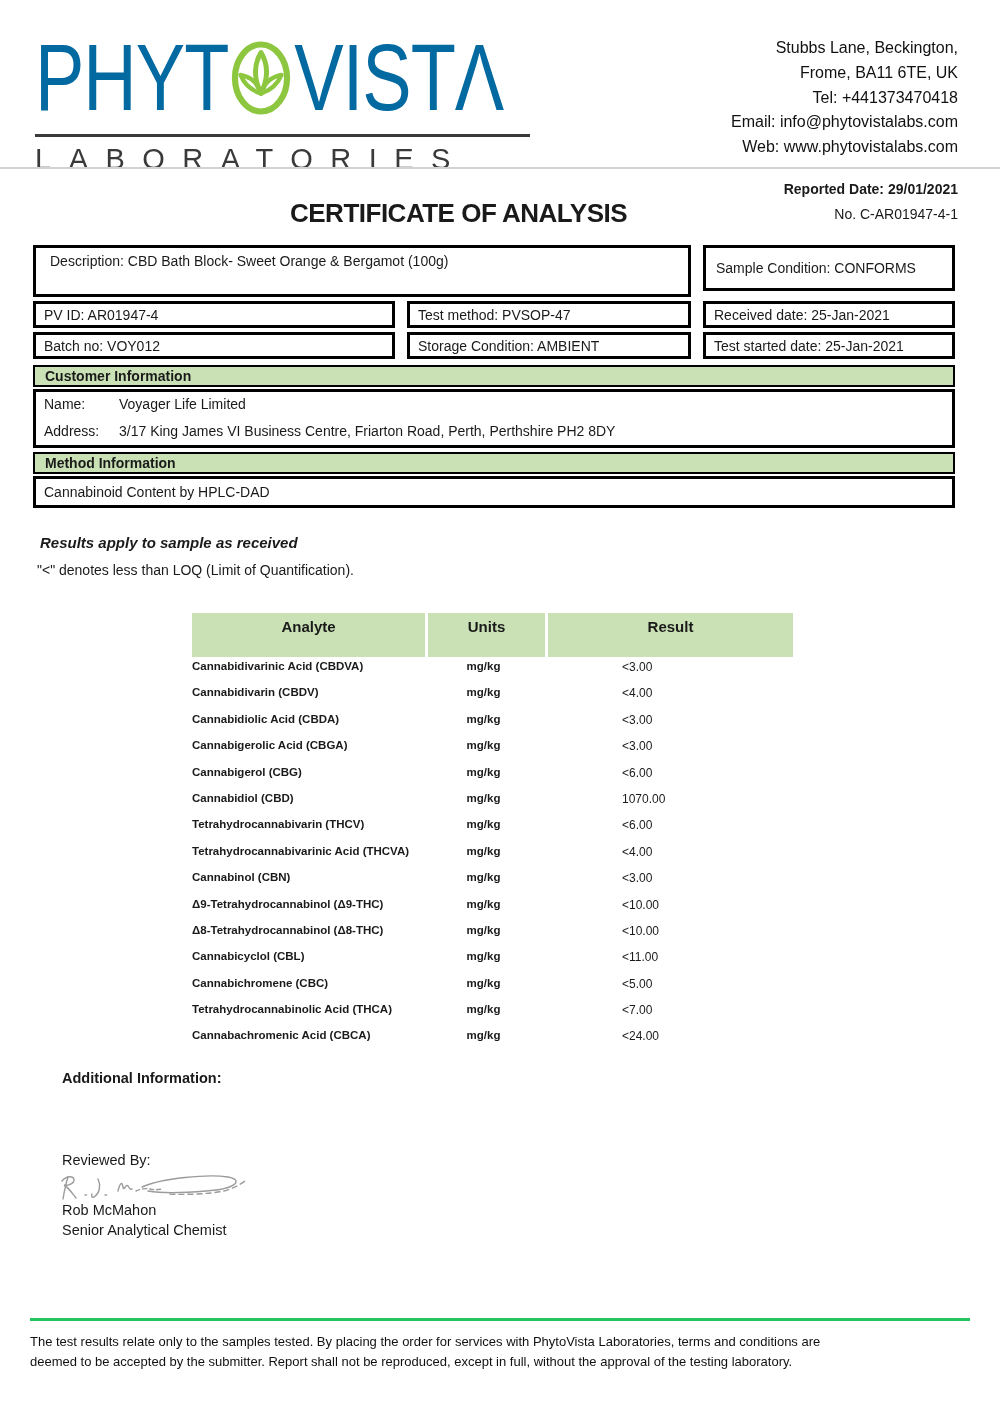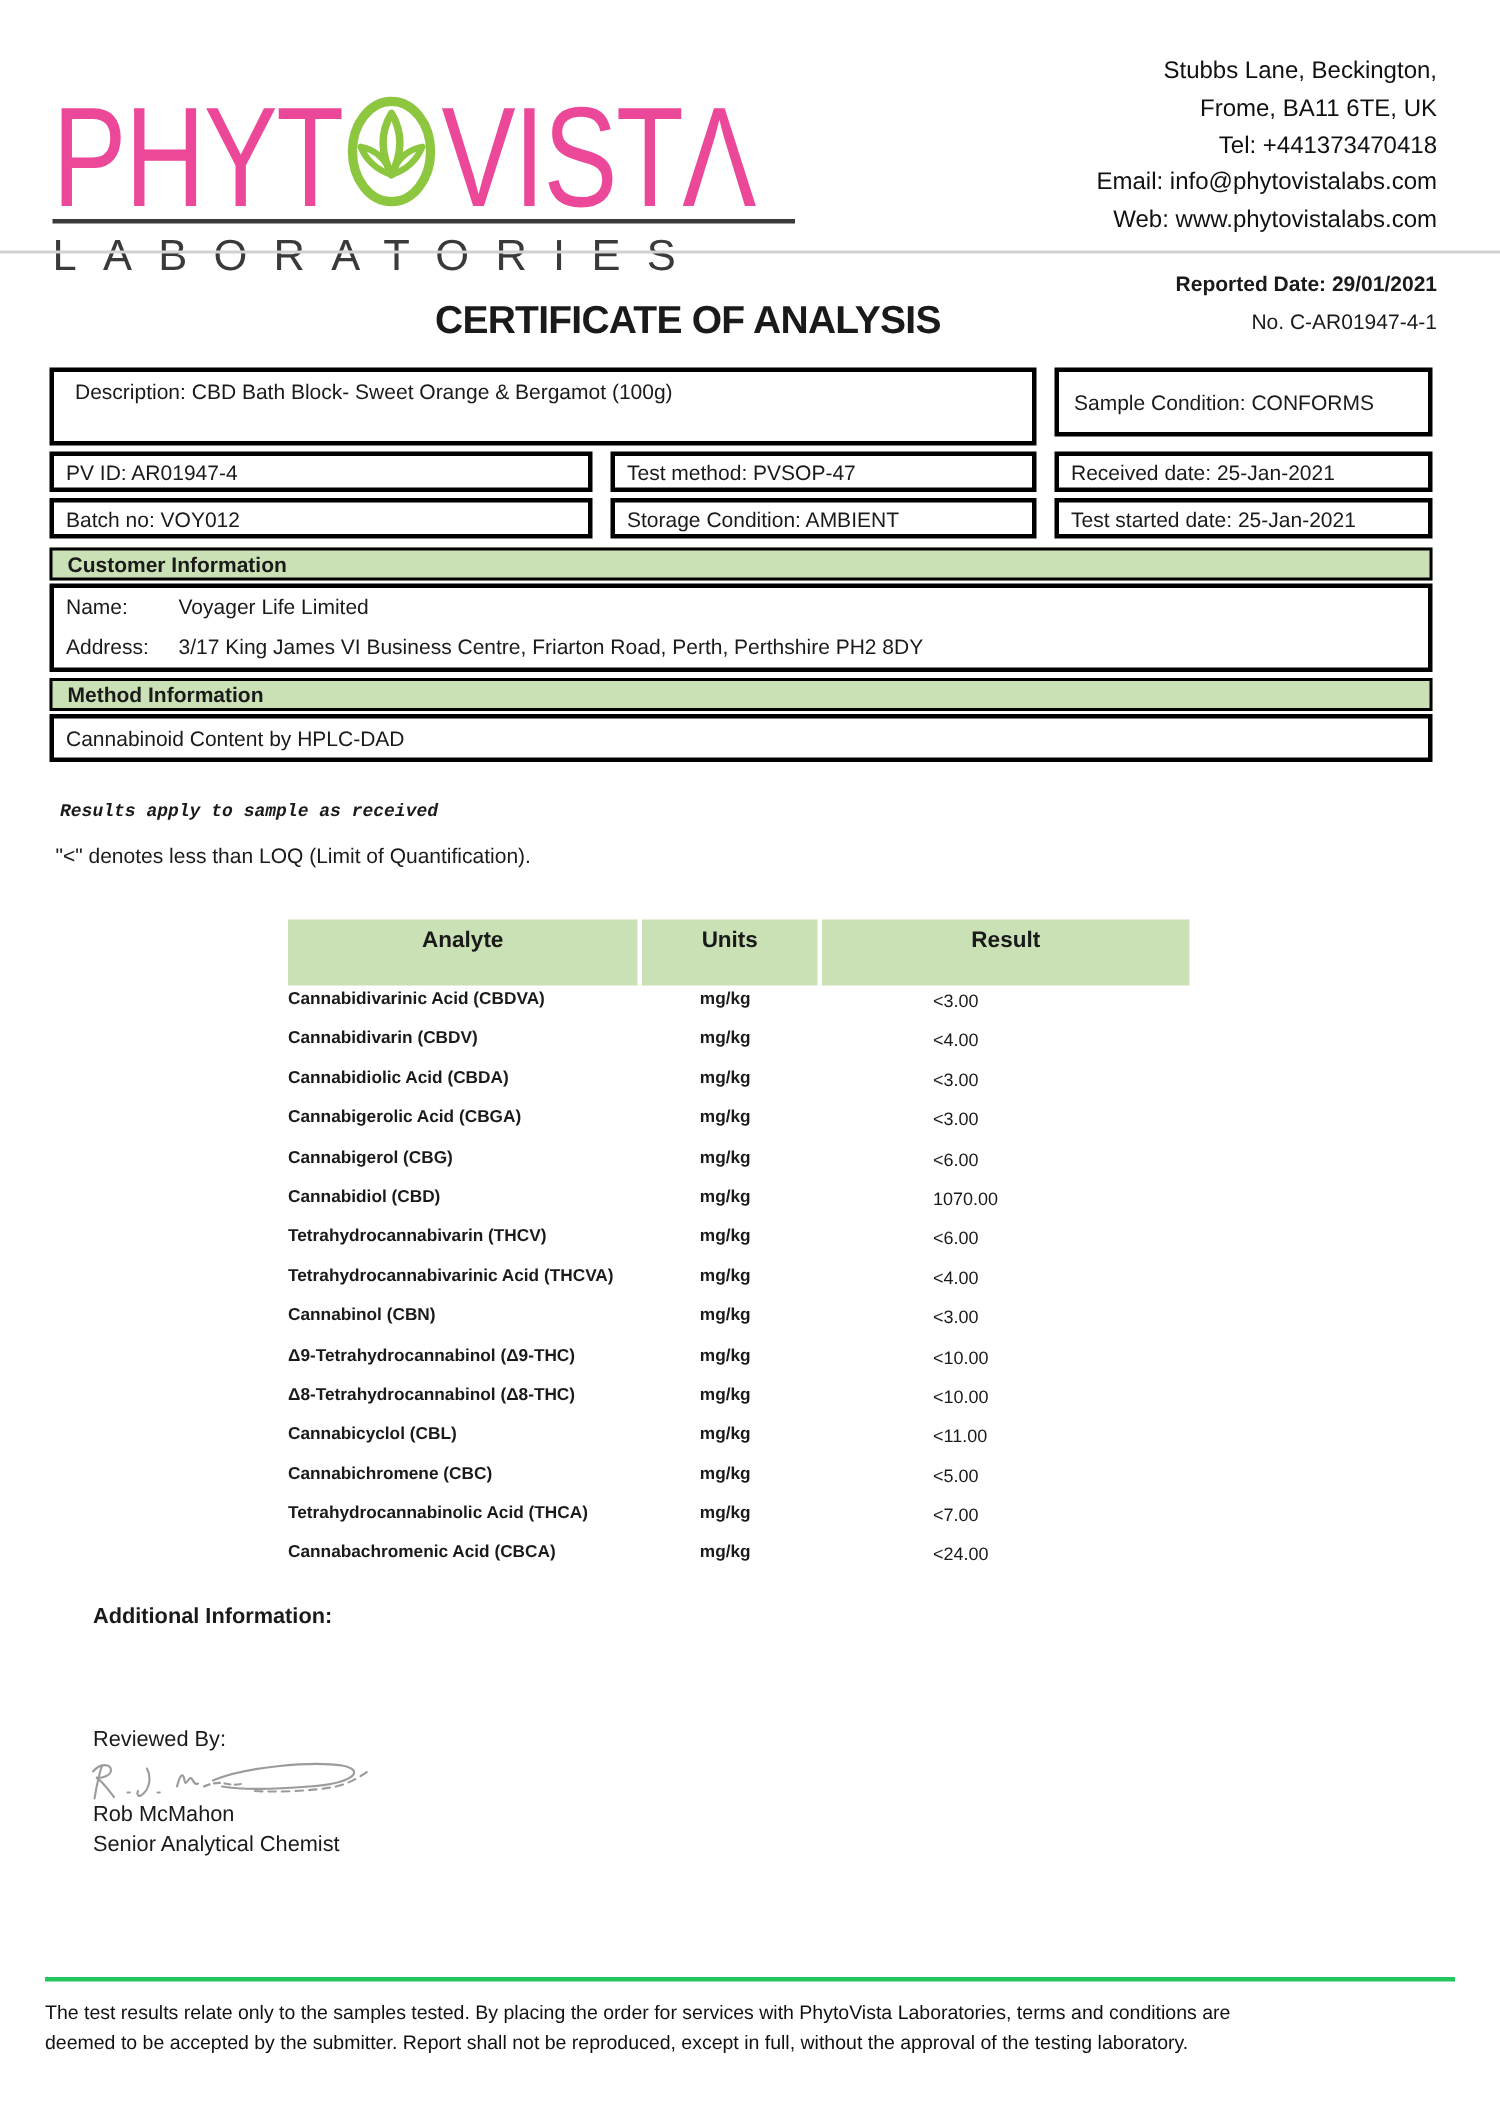--- a/index.html
+++ b/index.html
@@ -4,21 +4,21 @@
 <style>
   * { margin:0; padding:0; box-sizing:border-box; }
   html,body { background:#ffffff; }
   body {
     width:1000px; height:1413px; position:relative;
     font-family:"Liberation Sans","DejaVu Sans",sans-serif;
     color:#1a1a1a; overflow:hidden;
   }
   
   .logo { position:absolute; left:35px; top:26px; width:495px; }
-  .brand-row { display:flex; align-items:flex-end; height:104px; color:#ec4899;margin-top:12px; }
+  .brand-row { display:flex; align-items:center; height:104px; color:#0369a1; }
   .brand-txt {
     font-size:74px; font-weight:400; letter-spacing:-1px; line-height:1;
     transform:scaleY(1.28); transform-origin:center;
   }
   .leaf-icon { width:62px; height:82px; margin:0 2px; }
   .brand-rule { border-top:3px solid #3a3a3a; margin-top:4px; }
   .labs {
     margin-top:6px; font-size:29px; color:#3a3a3a; letter-spacing:17.5px;
     white-space:nowrap; font-weight:400;
   }
@@ -40,21 +40,21 @@
   .cell-cond { width:252px; height:46px; display:flex; align-items:center; padding:0 10px; }
   .cell-sm { height:27px; display:flex; align-items:center; padding:0 8px; }
   .w1 { width:362px; } .w2 { flex:1;text-align:right; } .w3 { width:252px; }
   .custbox { border:3px solid #000; padding:3px 8px 6px 8px; font-size:14px; margin-bottom:4px; }
   .custline { display:flex; margin-top:1px; }
   .custline + .custline { margin-top:11px; }
   .clabel { width:75px; flex:none; }
   .methodbox { border:3px solid #000; padding:5px 8px; font-size:14px; }
   .mt6 { margin-top:6px; }
   
-  .note1 { position:absolute; left:40px; top:534px; font-size:12px; font-weight:bold; font-style:italic;font-family:Liberation Mono, monospace; }
+  .note1 { position:absolute; left:40px; top:534px; font-size:15px; font-weight:bold; font-style:italic; }
   .note2 { position:absolute; left:37px; top:562px; font-size:14px; }
   
   .rtable { position:absolute; left:192px; top:613px; width:601px; }
   .rhead { display:flex; gap:3px; }
   .rhead .hcell {
     background:#c9e1b4; height:44px; text-align:center; font-weight:bold; font-size:15px;
     padding-top:5px;
   }
   .hc1 { width:233px; } .hc2 { width:117px; } .hc3 { flex:1; }
   .rbody { margin-top:3px; }

